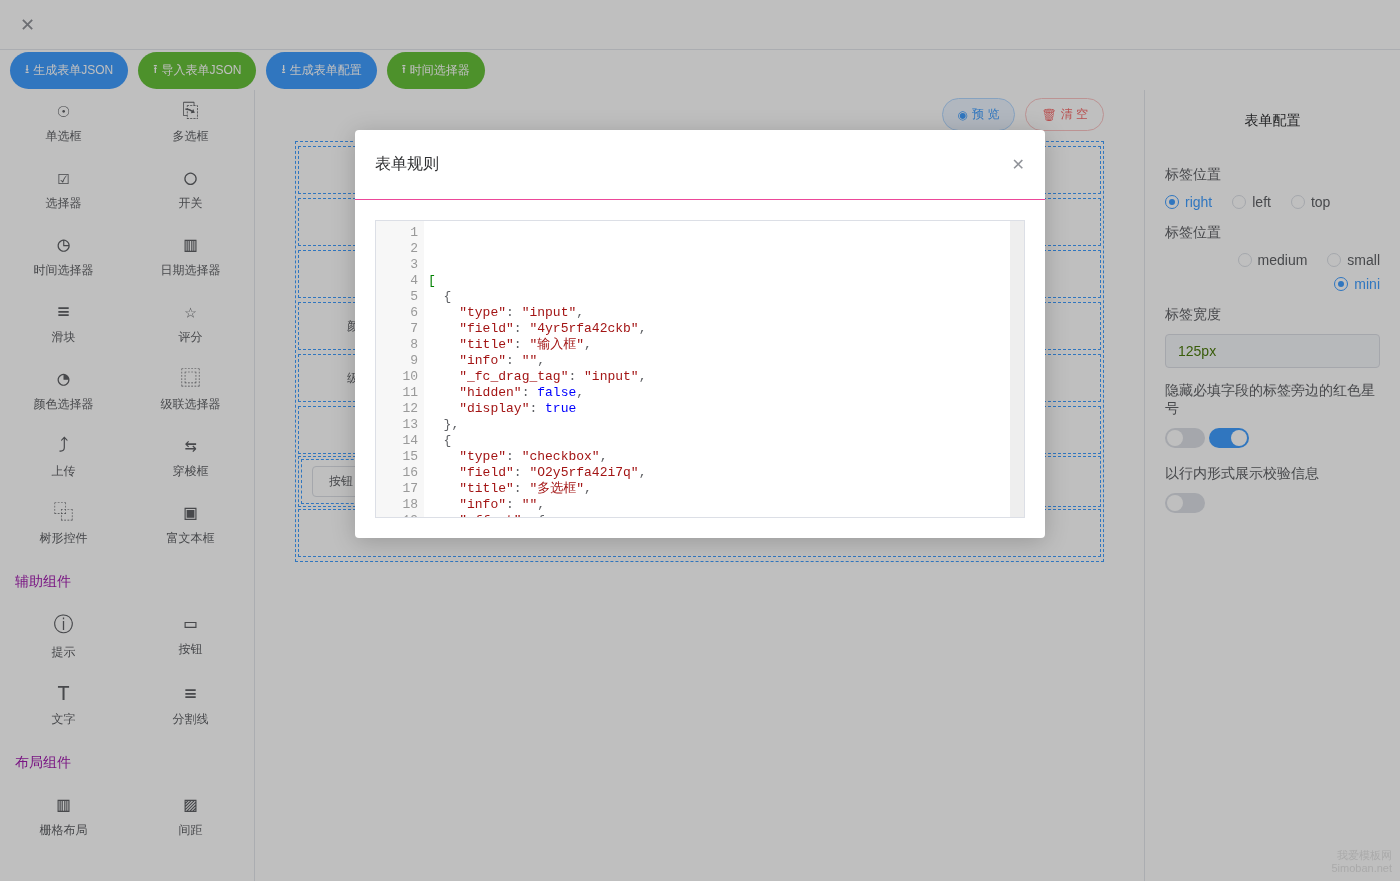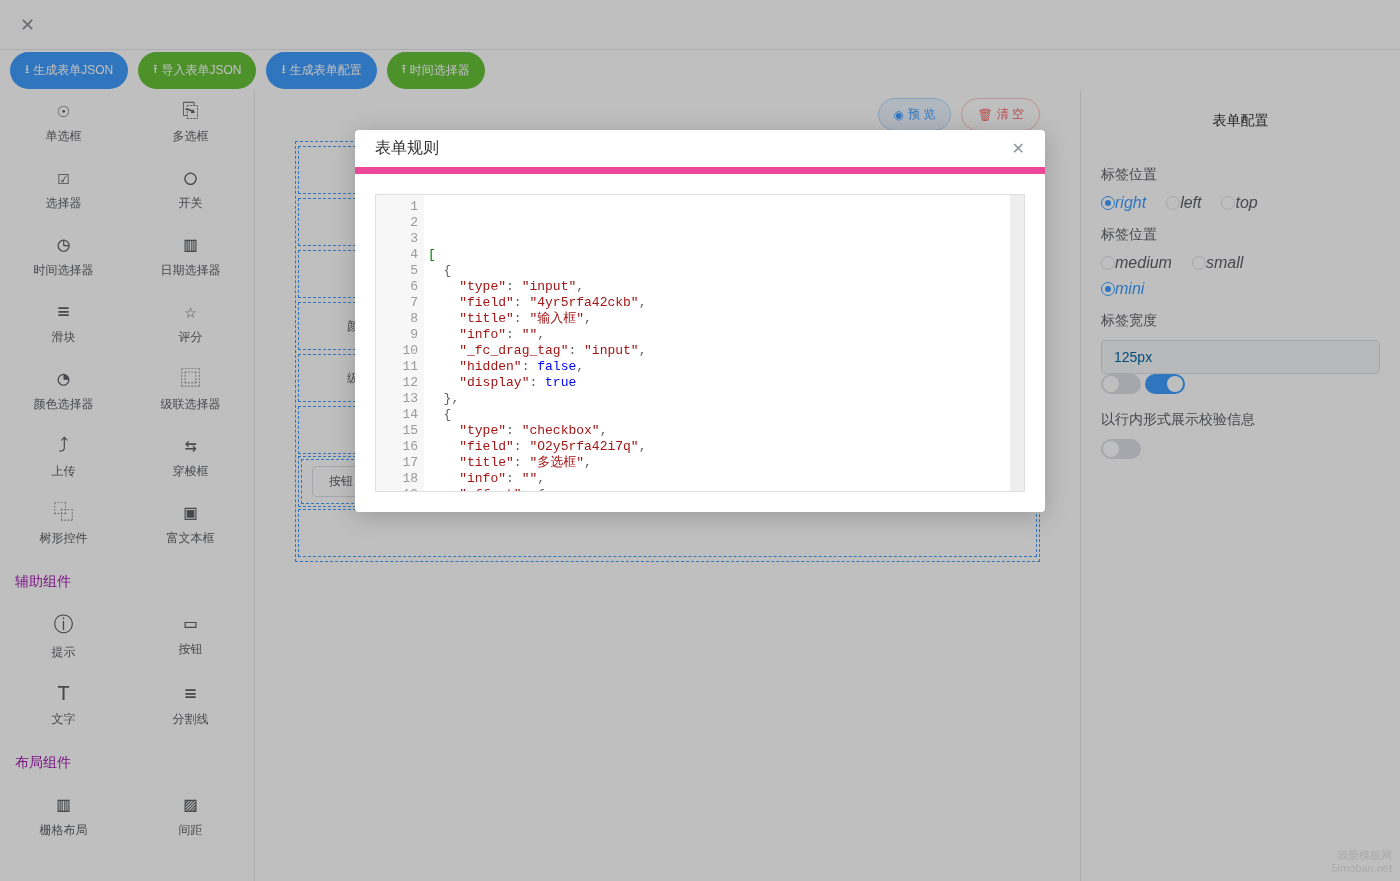--- a/index.html
+++ b/index.html
@@ -14,21 +14,21 @@
 .toolbar { height: 40px; display: flex; align-items: center; gap: 10px; padding: 0 10px; }
 .btn { display: inline-flex; align-items: center; gap: 4px; padding: 8px 15px; border-radius: 20px; font-size: 12px; color: #fff; border: none; cursor: pointer; }
 .btn-primary { background: #409eff; }
 .btn-success { background: #67c23a; }
 .btn .ic { font-size: 12px; }
 
 
 .main { display: flex; height: calc(881px - 90px); }
 .sidebar { width: 255px; overflow-y: auto; border-right: 1px solid #e4e7ed; padding: 0 15px; }
 .canvas { flex: 1; padding: 8px 40px 20px 40px; overflow: hidden; position: relative; }
-.props { width: 320px; border-left: 1px solid #e4e7ed; padding: 0 20px; }
+.props { width: 256px; border-left: 1px solid #e4e7ed; padding: 0 20px; }
 
 
 .comp-grid { display: grid; grid-template-columns: 1fr 1fr; gap: 4px 30px; }
 .comp-item { display: flex; flex-direction: column; align-items: center; padding: 8px 4px; cursor: move; }
 .comp-item .cicon { font-size: 20px; margin-bottom: 6px; font-family: monospace; }
 .comp-item .clabel { font-size: 12px; color: #606266; }
 .section-title { font-size: 14px; color: #a21caf; margin: 18px 0 12px 0; font-weight: 500; }
 
 
 .canvas-toolbar { display: flex; justify-content: flex-end; gap: 10px; margin-bottom: 10px; }
@@ -42,37 +42,37 @@
 .form-row-label { width: 60px; text-align: right; font-size: 12px; color: #606266; }
 .form-row + .form-row { margin-top: 4px; }
 .nested { padding: 2px; border: 1px dashed #409eff; }
 .nested-half { width: 49%; border: 1px dashed #409eff; padding: 6px 10px; }
 .nested-half button { border: 1px solid #dcdfe6; background: #fff; padding: 6px 16px; border-radius: 4px; font-size: 12px; color: #606266; }
 
 
 .props-title { text-align: center; font-size: 14px; color: #303133; padding: 22px 0; font-weight: 500; }
 .prop-label { font-size: 14px; color: #606266; margin: 14px 0 10px 0; }
 .radio-group { display: flex; gap: 20px; }
-.radio-wrap { display: flex; flex-direction: column; gap: 8px; }
-.radio-item { display: inline-flex; align-items: center; gap: 0; font-size: 16px; font-style: italic; }
+.radio-wrap { display: flex; flex-direction: column; gap: 8px; align-items: flex-end; }
+.radio-item { display: inline-flex; align-items: center; gap: 6px; font-size: 14px; }
 .radio-item.active { color: #409eff; font-weight: 500; }
 .radio-dot { width: 14px; height: 14px; border-radius: 50%; border: 1px solid #dcdfe6; display: inline-flex; align-items: center; justify-content: center; }
 .radio-item.active .radio-dot { border-color: #409eff; }
 .radio-dot-inner { width: 6px; height: 6px; border-radius: 50%; background: #409eff; display: none; }
 .radio-item.active .radio-dot-inner { display: block; }
-.input { width: 100%; border: 1px solid #dcdfe6; border-radius: 4px; padding: 8px 12px; font-size: 14px; background: #f5f7fa; color: #0369a1; }
+.input { width: 100%; border: 1px solid #dcdfe6; border-radius: 4px; padding: 8px 12px; font-size: 14px; background: #f5f7fa; color: #4d7c0f; }
 .switch { width: 40px; height: 20px; border-radius: 10px; background: #dcdfe6; position: relative; display: inline-block; cursor: pointer; }
 .switch .knob { width: 16px; height: 16px; border-radius: 50%; background: #fff; position: absolute; top: 2px; left: 2px; transition: left 0.2s; }
 .switch.on { background: #409eff; }
 .switch.on .knob { left: 22px; }
 
 
 .overlay { position: absolute; inset: 0; background: rgba(0,0,0,0.25); display: flex; align-items: flex-start; justify-content: center; }
 .dialog { width: 690px; background: #fff; border-radius: 4px; margin-top: 130px; box-shadow: 0 4px 24px rgba(0,0,0,0.2); }
-.dialog-header { display: flex; align-items: center; padding: 8px 20px; border-bottom: 7px solid #ec4899; }
+.dialog-header { display: flex; align-items: center; padding: 24px 20px; border-bottom: 1px solid #ec4899; }
 .dialog-title { flex: 1; font-size: 16px; color: #303133; }
 .dialog-close { color: #909399; font-size: 16px; cursor: pointer; }
 .dialog-body { padding: 20px; }
 .code-editor { border: 1px solid #dcdfe6; display: flex; height: 298px; overflow: hidden; font-family: Consolas, "Courier New", monospace; font-size: 13px; line-height: 16px; }
 .gutter { background: #f7f7f7; width: 48px; text-align: right; padding: 4px 6px 4px 0; color: #999; }
 .gutter div { height: 16px; }
 .code { flex: 1; padding: 4px 4px; white-space: pre; overflow: auto; position: relative; }
 .codeline { height: 16px; display: block; }
 .s-b { color: #008000; } 
 .s-key { color: #a31515; }
@@ -270,20 +270,21 @@
           <span class="radio-dot">
             <span class="radio-dot-inner"></span>
           </span>
           <span>mini</span>
         </span>
     </div>
 
     <div class="prop-label">标签宽度</div>
     <input class="input" readonly="" value="125px" style="">
 
+    <div class="prop-label">隐藏必填字段的标签旁边的红色星号</div>
     <span class="switch"><span class="knob"></span></span>
 
     <span class="switch on"><span class="knob"></span></span>
 
     <div class="prop-label">以行内形式展示校验信息</div>
     <span class="switch"><span class="knob"></span></span>
   </div>
 </div>
 
 <div class="overlay">

